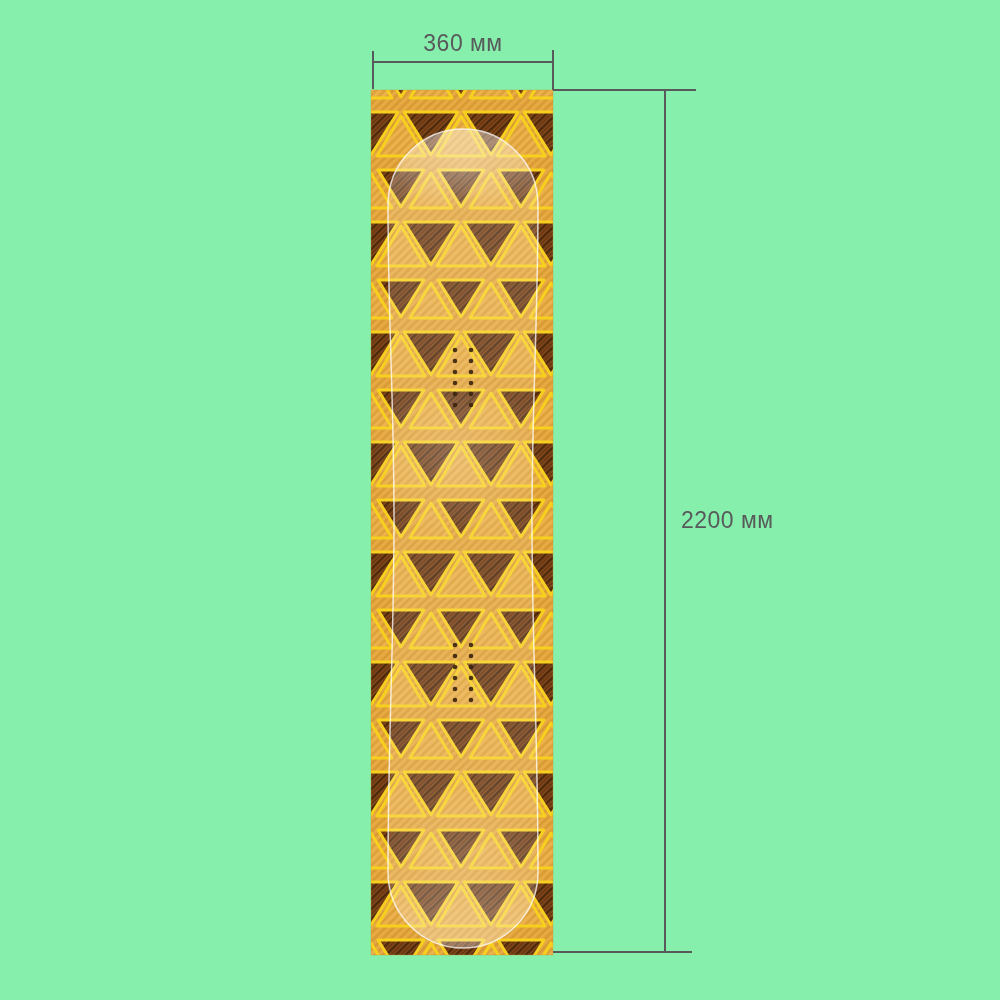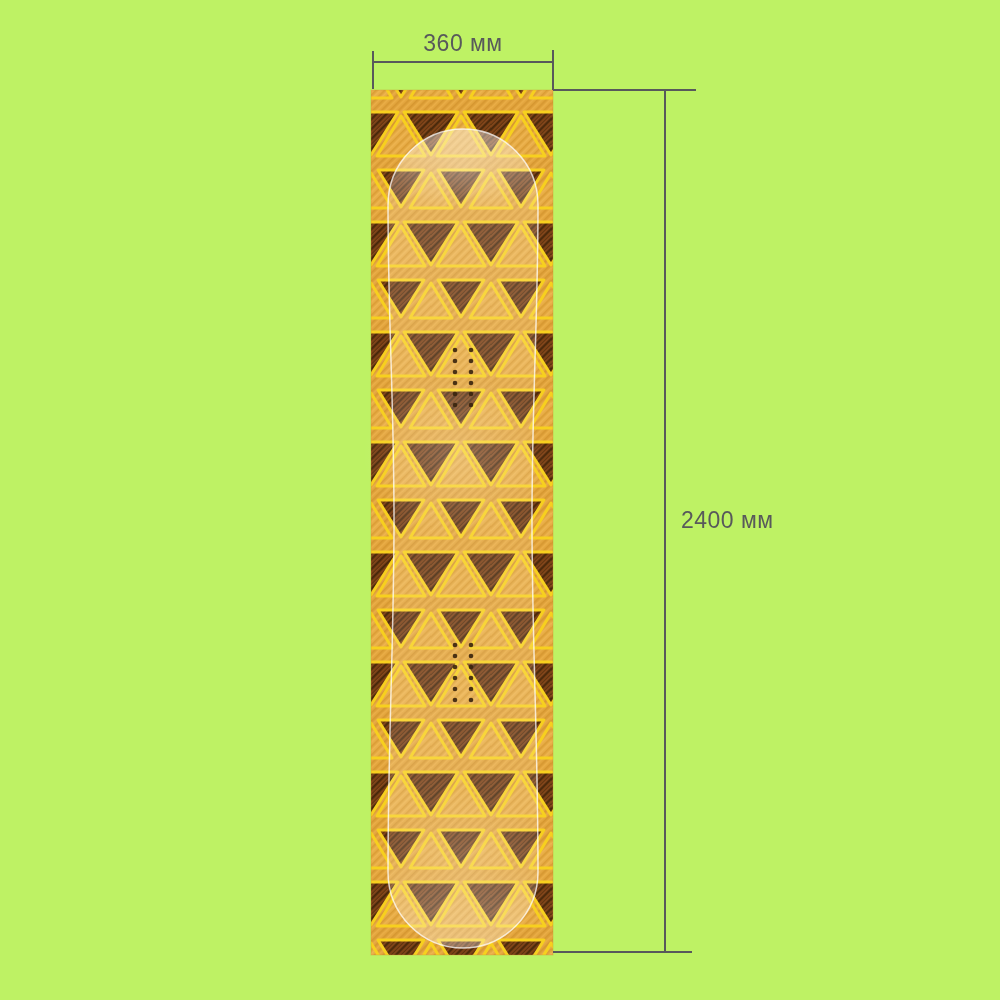--- a/index.html
+++ b/index.html
@@ -1,19 +1,19 @@
 <!DOCTYPE html>
 <html><head>
 <meta charset="utf-8">
 <style>
   html,body{margin:0;padding:0;background:#ffffff;}
   .stage{
     position:relative;
     width:1000px;height:1000px;
-    background:#bef264;
+    background:#86efac;
     font-family:"Liberation Sans", sans-serif;
     overflow:hidden;
   }
   .stage svg{position:absolute;left:0;top:0;}
   .dim-label{
     position:absolute;
     color:#58595B;
     font-size:23px;
     letter-spacing:0.5px;
     white-space:nowrap;
@@ -130,15 +130,15 @@
       <line x1="553" y1="50" x2="553" y2="90"></line>
       <line x1="372" y1="62" x2="554" y2="62"></line>
       <line x1="553" y1="90" x2="696" y2="90"></line>
       <line x1="553" y1="952" x2="692" y2="952"></line>
       <line x1="665" y1="90" x2="665" y2="952"></line>
     </g>
   </svg>
 
   <div class="dim-label top">360 мм</div>
 
-  <div class="dim-label right">2400 мм</div>
+  <div class="dim-label right">2200 мм</div>
 
 </div>
 
 </body></html>

